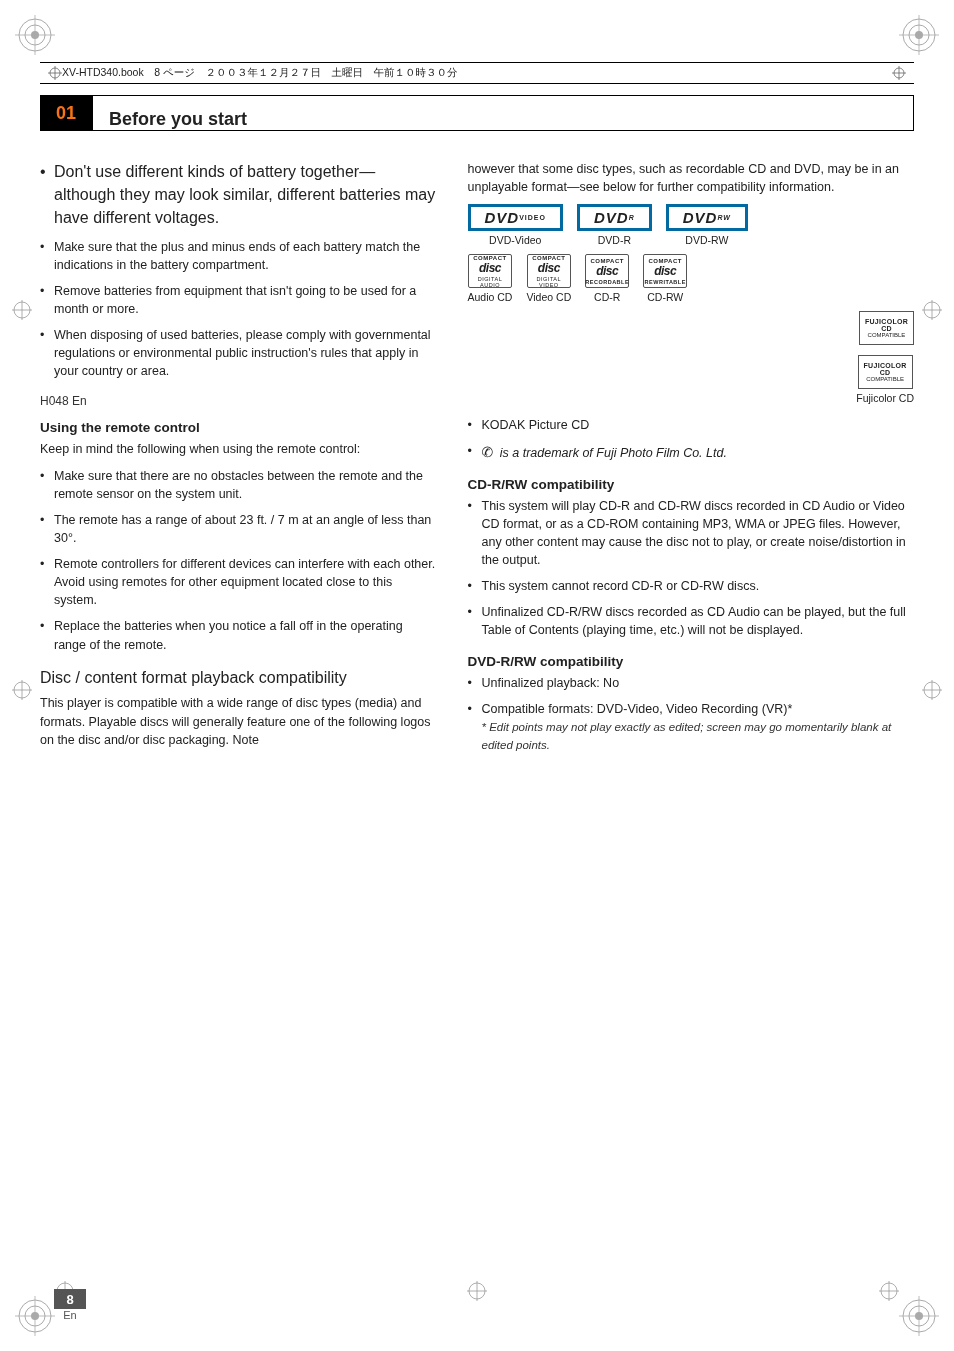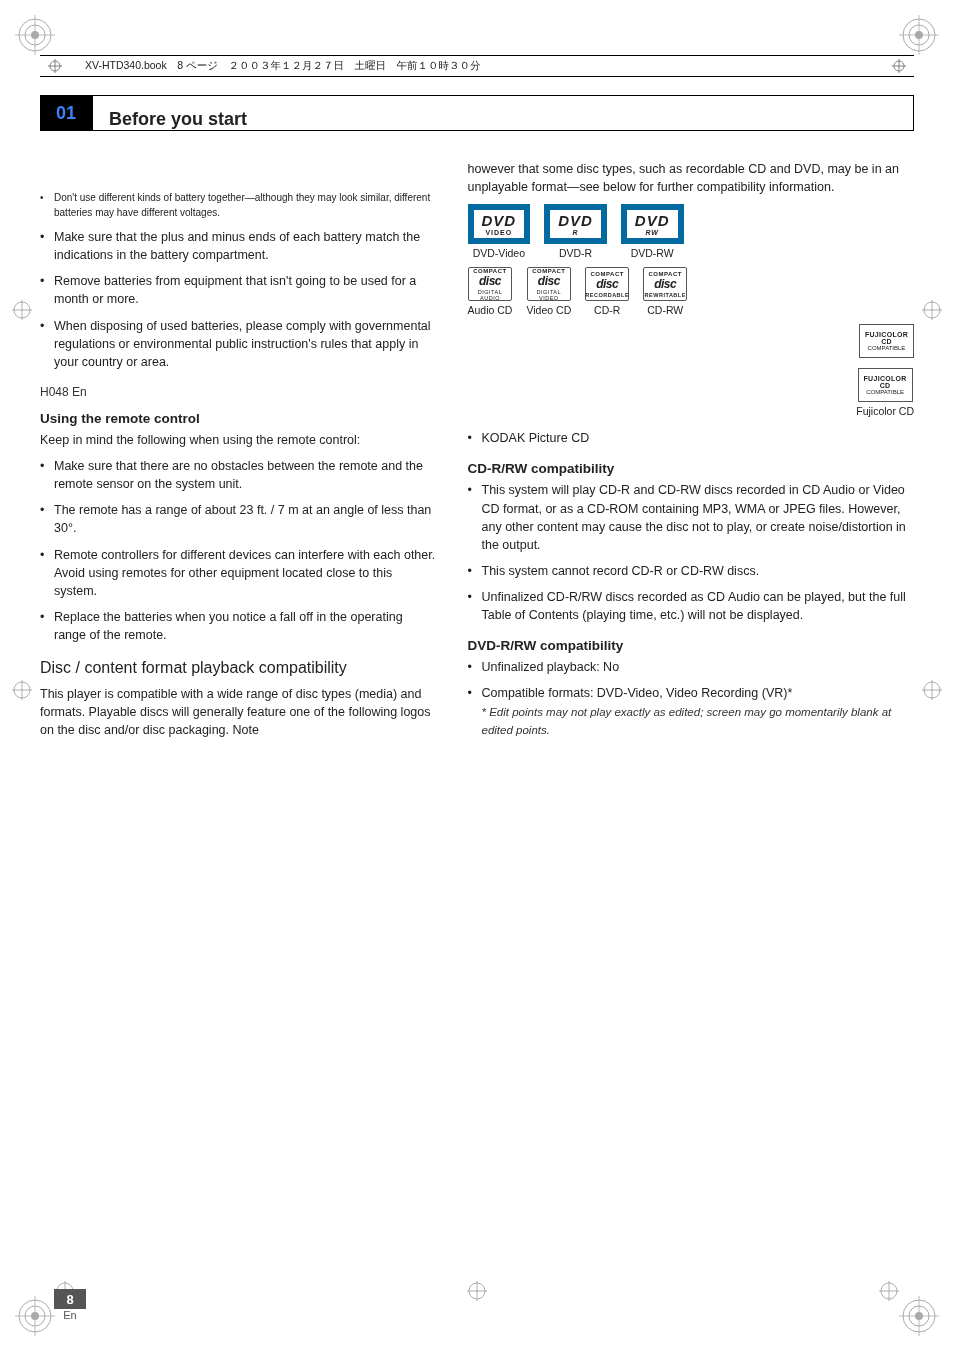--- a/index.html
+++ b/index.html
@@ -24,46 +24,46 @@
     }
     .corner svg { width: 40px; height: 40px; }
     .corner-tl { top: 10px; left: 10px; }
     .corner-tr { top: 10px; right: 10px; }
     .corner-bl { bottom: 10px; left: 10px; }
     .corner-br { bottom: 10px; right: 10px; }
 
     
     .header-bar {
       position: absolute;
-      top: 55px;
+      top: 62px;
       left: 40px;
       right: 40px;
       border-top: 1.5px solid #000;
       border-bottom: 1.5px solid #000;
       padding: 3px 8px;
       font-size: 10.5px;
       display: flex;
       align-items: flex-start;
-      gap: 23px;
+      gap: 0;
     }
 
     
     .chapter-box {
       position: absolute;
       top: 95px;
       left: 40px;
       width: 52px;
       height: 36px;
       background: #000;
       display: flex;
       align-items: center;
       justify-content: center;
     }
     .chapter-box span {
-      color: #3b82f6;
+      color: #f97316;
       font-size: 18px;
       font-weight: bold;
     }
 
     
     .chapter-title-bar {
       position: absolute;
       top: 95px;
       left: 92px;
       right: 40px;
@@ -241,24 +241,24 @@
       align-items: center;
       justify-content: center;
       font-size: 13px;
       font-weight: bold;
     }
     .page-en {
       font-size: 11px;
       color: #555;
     }
     .dvd-box {
-      border: 6px solid #0369a1;
-      padding: 2px 8px;
+      border: 3px solid #0369a1;
+      padding: 2px 14px;
       display: inline-flex;
-      flex-direction: column;
+      flex-direction: row;
       align-items: center;
       min-width: 44px;
     }
   </style>
 </head>
 <body>
 
 <div class="corner corner-tl">
   <svg viewBox="0 0 40 40">
     <circle cx="20" cy="20" r="16" fill="none" stroke="#aaa" stroke-width="1"></circle>
@@ -371,21 +371,21 @@
 
 <div class="chapter-title-bar">
   <span style="font-size:18px; font-weight:bold;">Before you start</span>
 </div>
 
 <div class="content-area">
 
   <div class="left-column">
 
     <ul class="bullet-list">
-      <li style="font-size:10px; line-height:1.45;margin-top:31px;">Don't use different kinds of battery together—although they may look similar, different batteries may have different voltages.</li>
+      <li style="font-size:16px; line-height:1.45;">Don't use different kinds of battery together—although they may look similar, different batteries may have different voltages.</li>
       <li style="font-size:12.5px; line-height:1.45;">Make sure that the plus and minus ends of each battery match the indications in the battery compartment.</li>
       <li style="font-size:12.5px; line-height:1.45;">Remove batteries from equipment that isn't going to be used for a month or more.</li>
       <li style="font-size:12.5px; line-height:1.45;">When disposing of used batteries, please comply with governmental regulations or environmental public instruction's rules that apply in your country or area.</li>
     </ul>
 
     <div class="ref-code">H048 En</div>
 
     <div class="section-heading">Using the remote control</div>
     <p class="intro-text">Keep in mind the following when using the remote control:</p>
 
@@ -483,20 +483,24 @@
             <span class="fuji-text">FUJICOLOR CD</span>
             <span class="fuji-sub">COMPATIBLE</span>
           </div>
           <span class="disc-label">Fujicolor CD</span>
         </div>
       </div>
     </div>
 
     <ul class="bullet-list">
       <li style="font-size:12.5px; line-height:1.45;">KODAK Picture CD</li>
+      <li style="font-size:12.5px; line-height:1.45;">
+        <span style="font-size:14px; margin-right:3px;">✆</span>
+        <em>is a trademark of Fuji Photo Film Co. Ltd.</em>
+      </li>
     </ul>
 
     <div class="section-heading">CD-R/RW compatibility</div>
     <ul class="bullet-list">
       <li style="font-size:12.5px; line-height:1.45;">This system will play CD-R and CD-RW discs recorded in CD Audio or Video CD format, or as a CD-ROM containing MP3, WMA or JPEG files. However, any other content may cause the disc not to play, or create noise/distortion in the output.</li>
       <li style="font-size:12.5px; line-height:1.45;">This system cannot record CD-R or CD-RW discs.</li>
       <li style="font-size:12.5px; line-height:1.45;">Unfinalized CD-R/RW discs recorded as CD Audio can be played, but the full Table of Contents (playing time, etc.) will not be displayed.</li>
     </ul>
 
     <div class="section-heading">DVD-R/RW compatibility</div>

